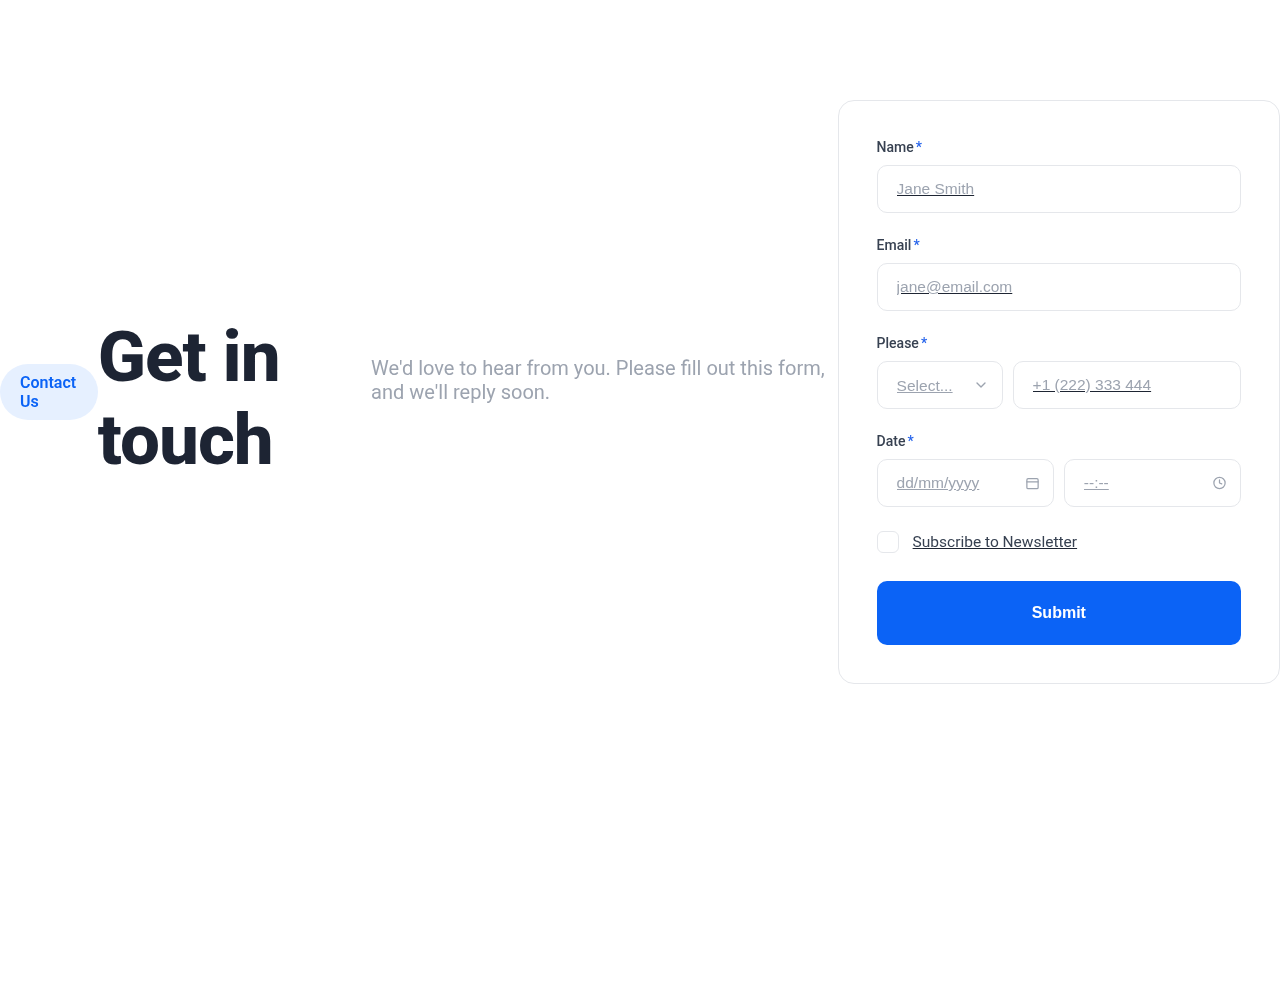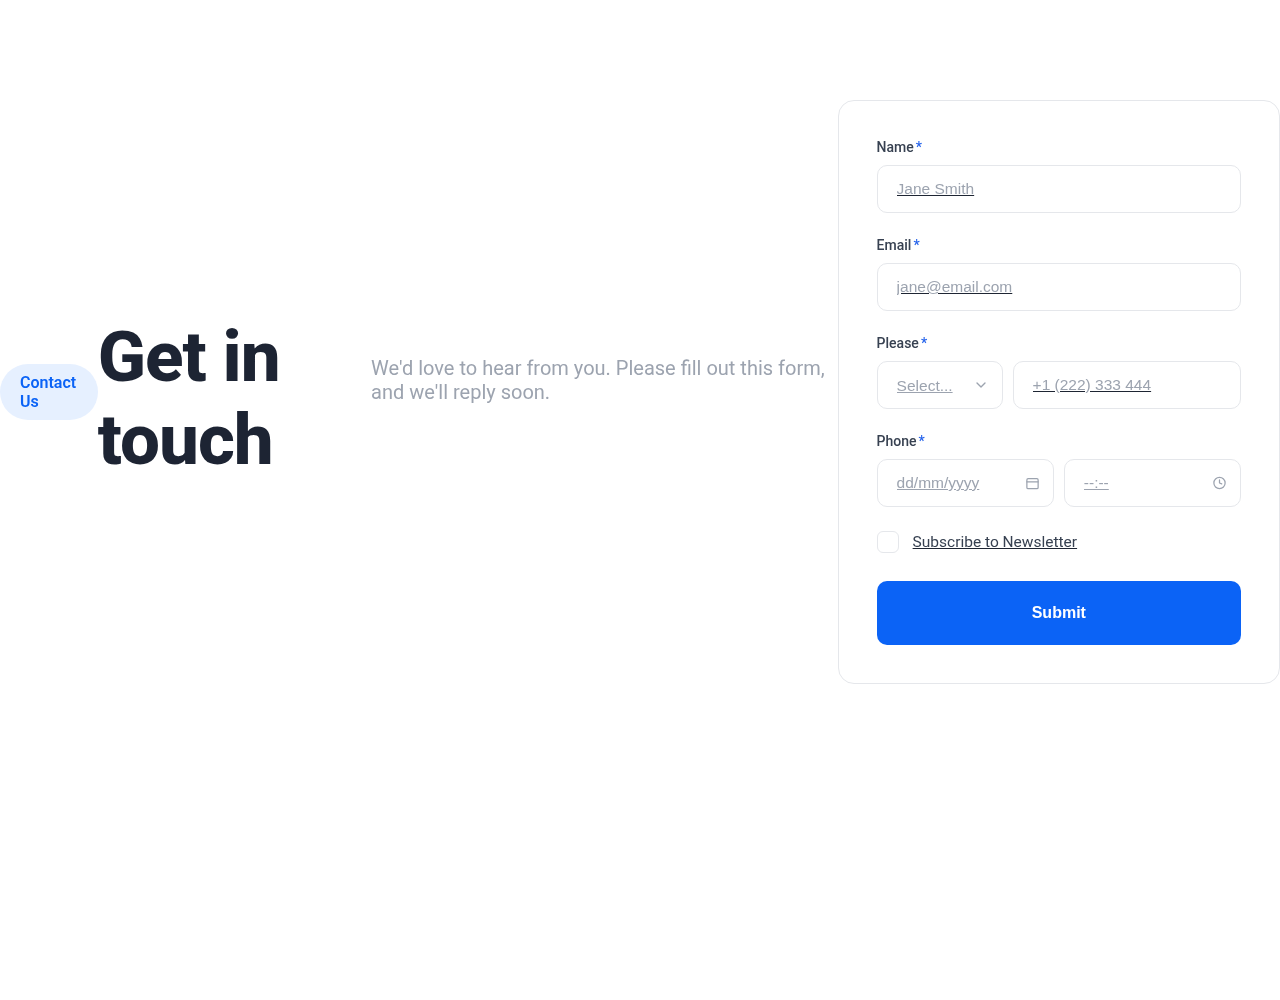--- a/index.html
+++ b/index.html
@@ -189,21 +189,21 @@
               </svg>
           </span>
         </div>
         <input class="input" type="tel" placeholder="+1 (222) 333 444" style="">
       </div>
     </div>
 
     
     <div class="field">
       <label class="label">
-        <span>Phone</span><span class="req">*</span>
+        <span>Date</span><span class="req">*</span>
       </label>
       <div class="row">
         <div class="date-wrap">
           <input class="input" type="text" placeholder="dd/mm/yyyy" style="">
           <span class="input-icon">
             <svg width="15" height="15" viewBox="0 0 24 24" fill="none" stroke="currentColor" stroke-width="2" stroke-linecap="round" stroke-linejoin="round">
                 <rect x="3" y="5" width="18" height="16" rx="2"></rect>
                 <line x1="3" y1="10" x2="21" y2="10"></line>
               </svg>
           </span>

